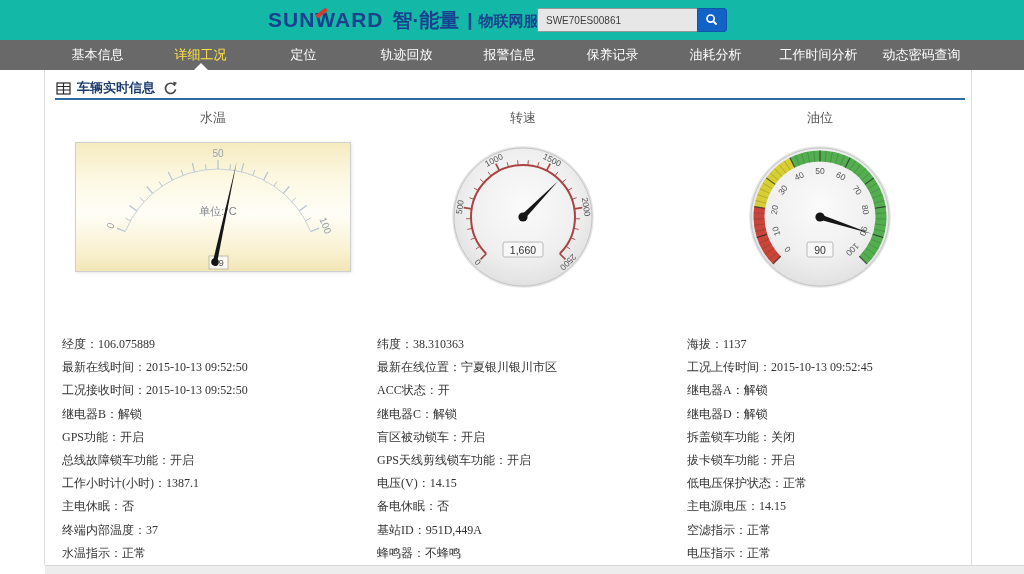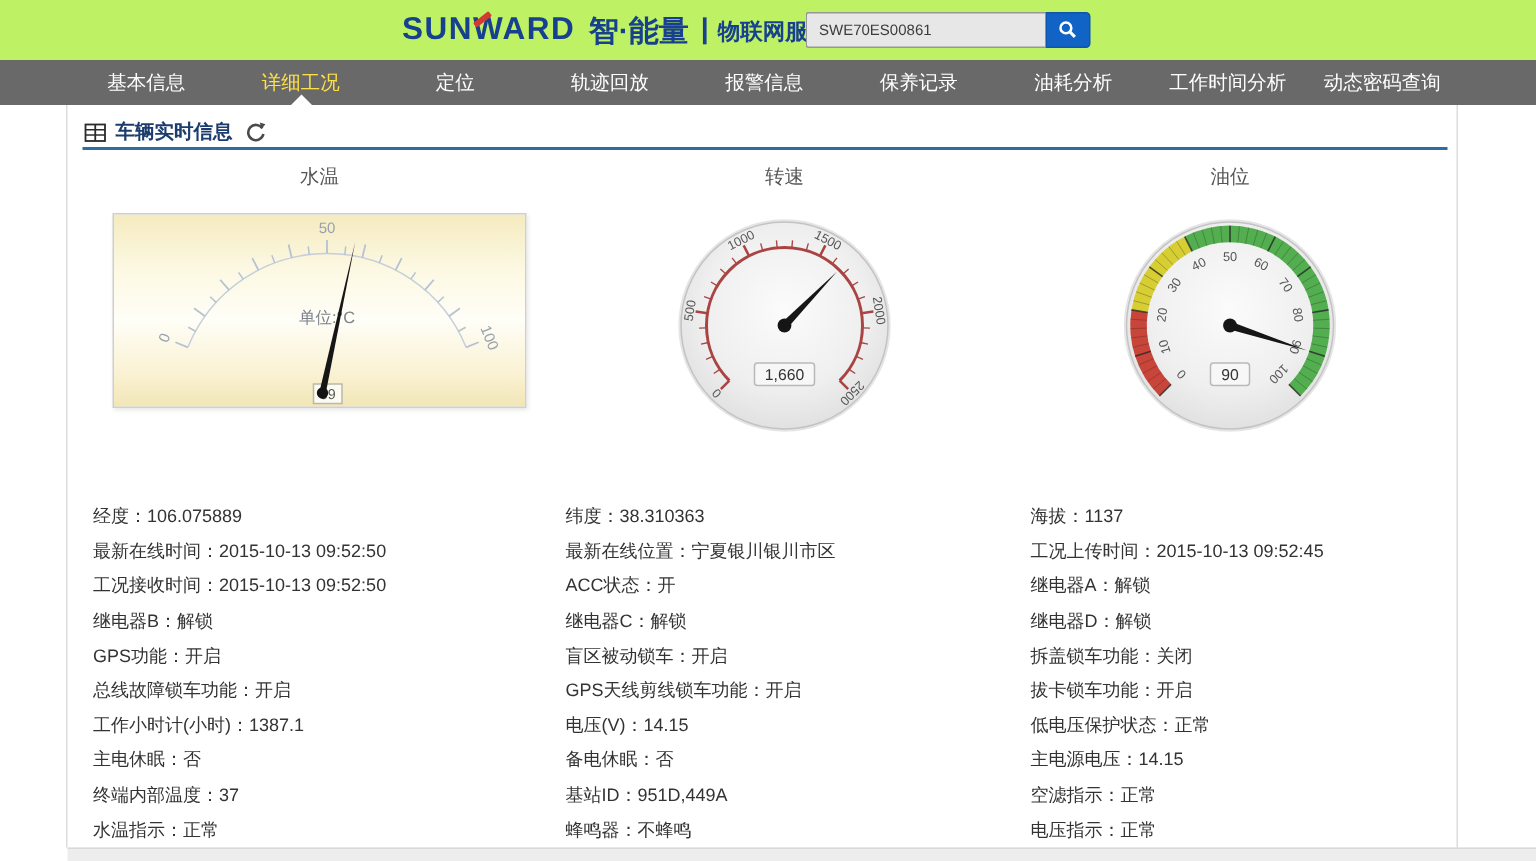--- a/index.html
+++ b/index.html
@@ -1,19 +1,19 @@
 <!DOCTYPE html>
 <html><head>
 <meta charset="utf-8">
 <style>
   html,body { margin:0; padding:0; background:#ffffff; font-family:"Liberation Sans",sans-serif; }
   .screen { position:relative; width:1024px; height:574px; overflow:hidden; background:#ffffff; }
 
   
-  .top { position:absolute; left:0; top:0; width:1024px; height:40px; background:#bef264; }
+  .top { position:absolute; left:0; top:0; width:1024px; height:40px; background:#14b8a6; }
   .logo { position:absolute; left:268px; top:5px; height:30px; display:flex; align-items:center; }
   .brand-wrap { position:relative; }
   .brand { font-weight:bold; font-size:21px; color:#17418f; letter-spacing:1px; }
   .brand-accent { position:absolute; left:47px; top:3px; width:13px; height:3.5px; background:#d23b2f;
                   transform:rotate(-38deg); border-radius:1px; }
   .brand-cn { font-weight:bold; font-size:20px; color:#17418f; margin-left:9px; }
   .logo-divider { font-weight:bold; font-size:19px; color:#17418f; margin:0 6px 0 8px; }
   .platform { font-weight:bold; font-size:15px; color:#17418f; margin-top:3px; }
 
   .search-box { position:absolute; left:537px; top:8px; display:flex; }
@@ -47,21 +47,21 @@
   .gt-temp { left:143px; } .gt-rpm { left:453px; } .gt-fuel { left:750px; }
 
   .panel-temp { position:absolute; left:75px; top:142px; width:276px; height:130px; box-sizing:border-box;
       border:1px solid #cfcfcf; box-shadow:1px 1px 3px rgba(0,0,0,0.10);
       background:linear-gradient(180deg,#f5ebc0 0%,#fcf8e2 28%,#fffef7 55%,#f9f1d1 84%,#f2e6b6 100%); }
   .gauge-svg { position:absolute; }
   #rpm-svg  { left:448px; top:142px; }
   #fuel-svg { left:745px; top:142px; }
 
   
-  .info-col { position:absolute; top:333px; }
+  .info-col { position:absolute; top:333px;font-family:Liberation Serif, serif; }
   .info-col.c0 { left:62px;  width:312px; }
   .info-col.c1 { left:377px; width:308px; }
   .info-col.c2 { left:687px; width:282px; }
   .info-row { height:23.2px; display:flex; align-items:center; font-size:12px; color:#333333; white-space:nowrap; }
 </style>
 </head>
 <body>
 
 <div class="screen">
 

